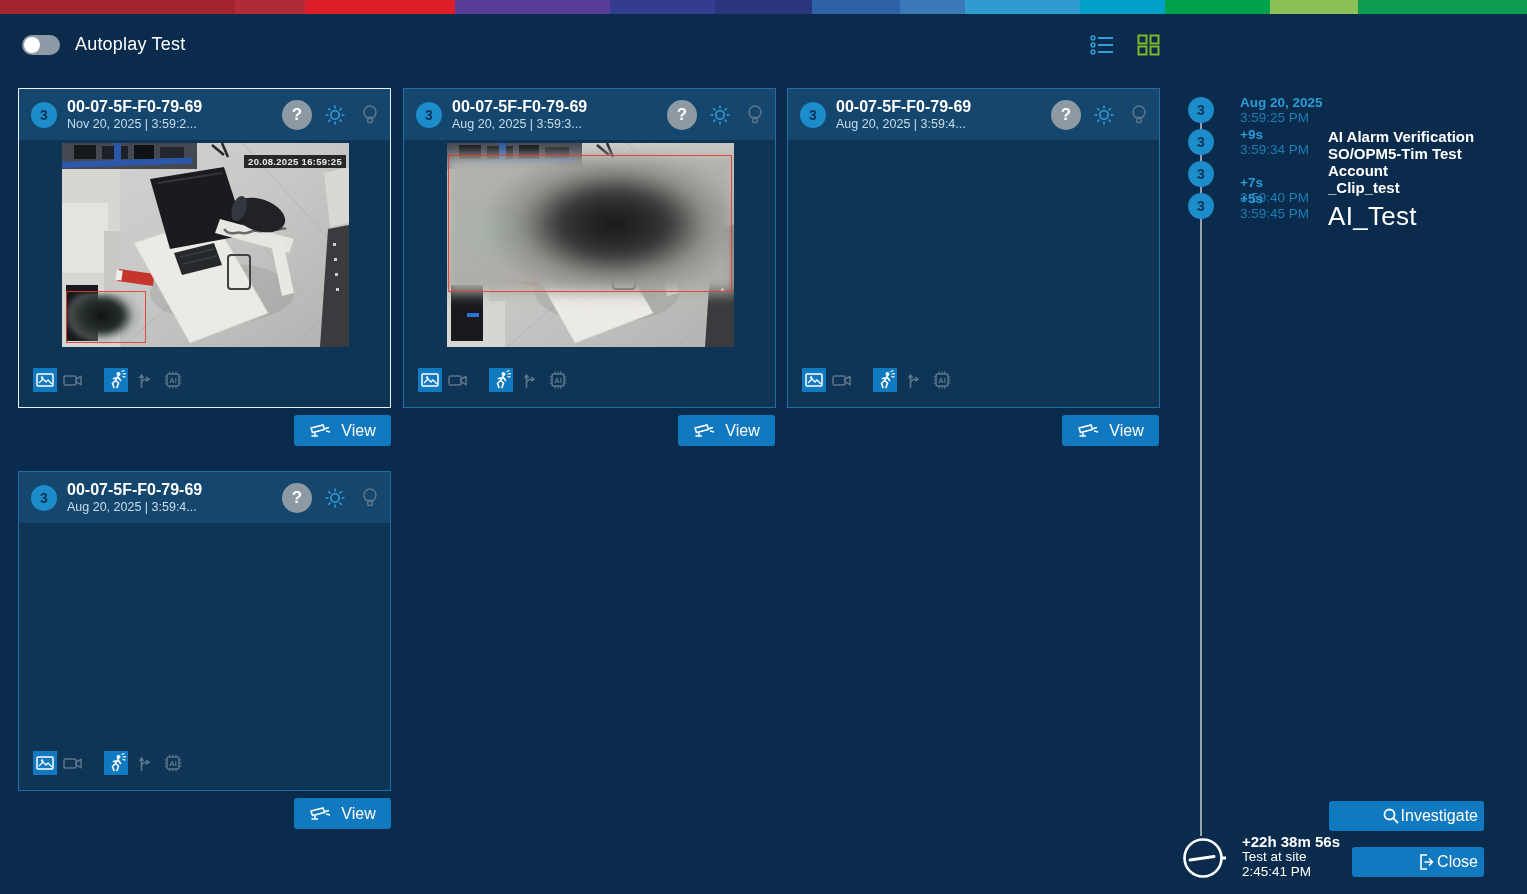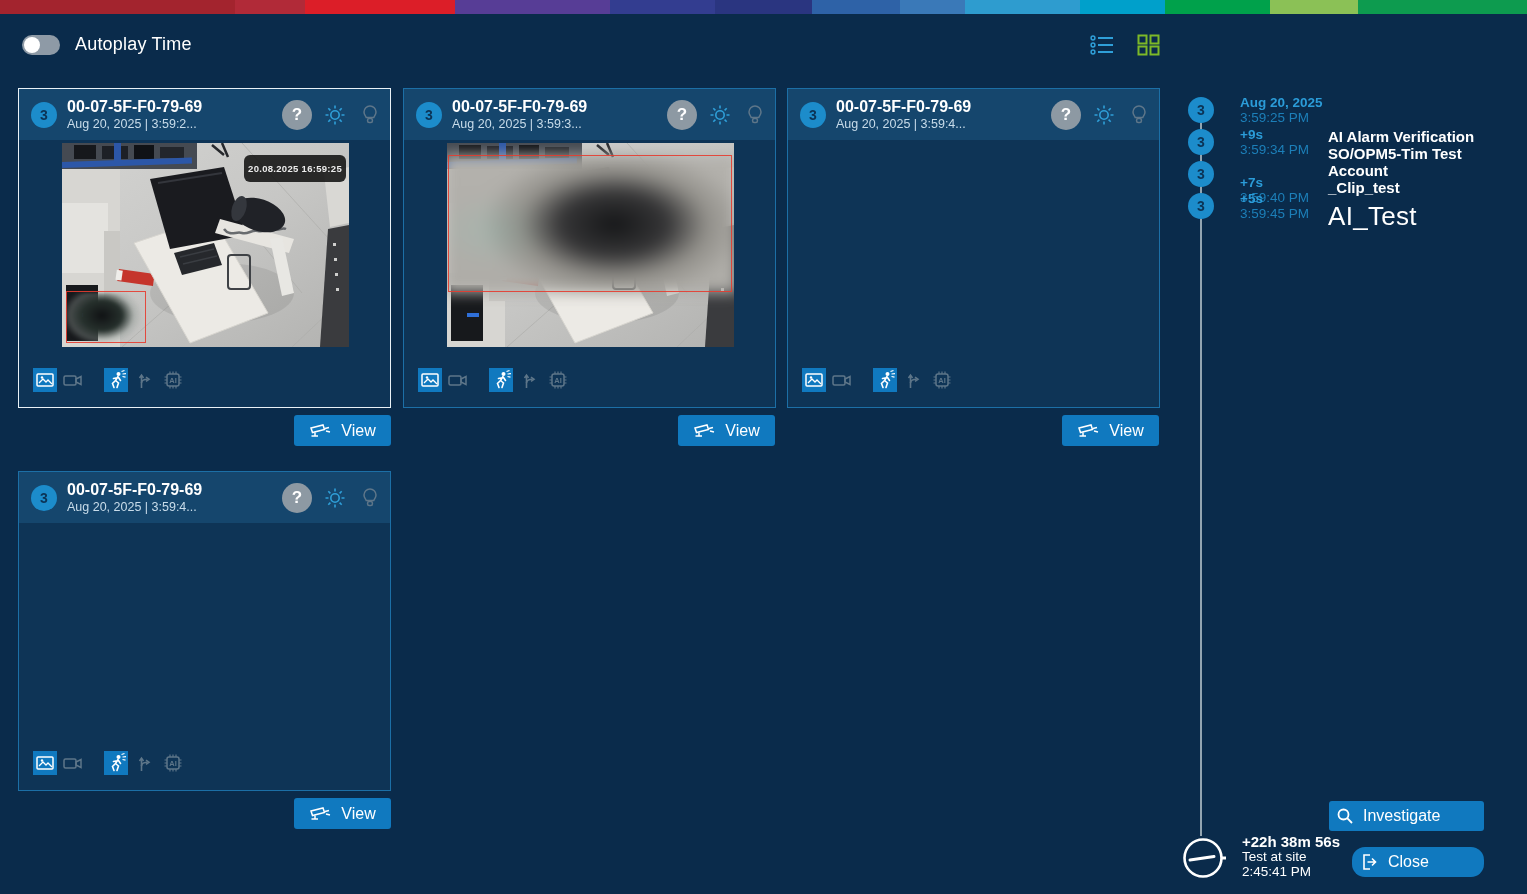--- a/index.html
+++ b/index.html
@@ -32,21 +32,21 @@
   .ttl .t{font-size:16px;font-weight:bold;}
   .ttl .s{font-size:12.5px;color:#C8DCEA;}
   .head-icons{position:absolute;right:8px;top:0;height:51px;display:flex;align-items:center;gap:11px;}
   .qmark{width:30px;height:30px;border-radius:50%;background:#8D99A3;color:#fff;font-size:17px;font-weight:bold;
          display:flex;align-items:center;justify-content:center;}
   .hicon{width:24px;height:24px;display:flex;align-items:center;justify-content:center;}
 
   .cam{position:absolute;left:43px;top:54px;width:287px;height:204px;overflow:hidden;background:#bcbcba;}
   .cam .scene{position:absolute;left:0;top:0;width:287px;height:204px;}
   .stamp{position:absolute;right:3px;top:12px;background:rgba(5,5,5,.82);color:#ececec;
-         font-size:9.5px;font-weight:bold;letter-spacing:.3px;padding:8px 4px;white-space:nowrap;border-radius:6px;}
+         font-size:9.5px;font-weight:bold;letter-spacing:.3px;padding:1px 4px;white-space:nowrap;}
   .stamp:empty{display:none;}
   .slab{position:absolute;filter:blur(7px);}
   .redbox{position:absolute;border:1px solid rgba(230,60,48,.9);}
   .blob{position:absolute;filter:blur(1.5px);}
   .ov-svg{position:absolute;left:0;top:0;width:287px;height:204px;}
 
   .tools{position:absolute;left:14px;top:279px;display:flex;align-items:center;}
   .tool{width:24px;height:24px;display:flex;align-items:center;justify-content:center;color:var(--icon-gray,#5E7689);}
   .tool.sel{background:var(--accent,#1079BF);color:#fff;}
   .tool+.tool{margin-left:4px;}
@@ -66,23 +66,23 @@
 
   .info{position:absolute;left:1328px;top:128px;width:175px;line-height:17px;font-size:15px;}
   .info .i1,.info .i2,.info .i3{font-weight:600;}
   .info .i4{font-size:26px;font-weight:300;line-height:30px;margin-top:5px;letter-spacing:.3px;}
 
   
   .clock{position:absolute;left:1181px;top:835px;width:46px;height:46px;}
   .site-text{position:absolute;left:1242px;top:834px;line-height:14.5px;font-size:13.5px;}
   .site-text .e{font-weight:bold;font-size:15px;line-height:16px;}
   .act-btn{position:absolute;height:30px;background:var(--accent,#1079BF);border:none;border-radius:3px;color:#fff;
-           font-size:16px;font-family:inherit;display:flex;align-items:center;justify-content:flex-start;gap:8px;}
+           font-size:16px;font-family:inherit;display:flex;align-items:center;justify-content:flex-end;}
   .investigate{left:1329px;top:801px;width:155px;}
-  .close{left:1352px;top:847px;width:132px;border-radius:13px;}
+  .close{left:1352px;top:847px;width:132px;}
 </style>
 </head>
 <body>
 
 <svg width="0" height="0" style="position:absolute" aria-hidden="true">
   <defs>
     <linearGradient id="floorG" x1="0" y1="0" x2="1" y2="1">
       <stop offset="0" stop-color="#d4d4d2"></stop>
         <stop offset=".5" stop-color="#c7c7c5"></stop>
         <stop offset="1" stop-color="#b2b2b0"></stop>
@@ -194,41 +194,41 @@
   </defs>
 </svg>
 
 <div class="stage" data-interactable="false">
 
   <div class="brand-bar" data-interactable="false" style="background: linear-gradient(90deg, rgb(163, 36, 46) 0px, rgb(163, 36, 46) 235px, rgb(177, 42, 56) 235px, rgb(177, 42, 56) 305px, rgb(220, 30, 40) 305px, rgb(220, 30, 40) 455px, rgb(87, 61, 150) 455px, rgb(87, 61, 150) 610px, rgb(51, 61, 144) 610px, rgb(51, 61, 144) 715px, rgb(42, 53, 128) 715px, rgb(42, 53, 128) 812px, rgb(46, 98, 167) 812px, rgb(46, 98, 167) 900px, rgb(58, 121, 184) 900px, rgb(58, 121, 184) 965px, rgb(46, 156, 207) 965px, rgb(46, 156, 207) 1080px, rgb(0, 160, 203) 1080px, rgb(0, 160, 203) 1165px, rgb(0, 161, 75) 1165px, rgb(0, 161, 75) 1270px, rgb(139, 193, 86) 1270px, rgb(139, 193, 86) 1358px, rgb(13, 155, 79) 1358px, rgb(13, 155, 79) 1527px);"></div>
 
   <div class="toggle" data-interactable="true">
     <span class="knob" data-interactable="false"></span>
   </div>
-  <div class="autoplay-label" data-interactable="false">Autoplay Time</div>
+  <div class="autoplay-label" data-interactable="false">Autoplay Test</div>
 
   <div class="view-switch" data-interactable="false">
     <span class="vs-icon" style="color:var(--icon-blue,#2F9FD8)" data-interactable="true">
       <svg width="24" height="22" data-interactable="false">
           <use href="#ic-list"></use>
         </svg>
     </span>
     <span class="vs-icon" style="color:var(--green,#7DB928)" data-interactable="true">
       <svg width="23" height="22" data-interactable="false">
           <use href="#ic-grid"></use>
         </svg>
     </span>
   </div>
 
   <section class="card selected" style="left:18px;top:88px" data-interactable="true">
     <div class="card-head" data-interactable="false">
       <span class="badge" data-interactable="false">3</span>
       <div class="ttl" data-interactable="false">
         <div class="t" data-interactable="false">00-07-5F-F0-79-69</div>
-        <div class="s" data-interactable="false">Aug 20, 2025 | 3:59:2...</div>
+        <div class="s" data-interactable="false">Nov 20, 2025 | 3:59:2...</div>
       </div>
       <div class="head-icons" data-interactable="false">
         <span class="qmark" data-interactable="true">?</span>
         <span class="hicon" style="color:var(--icon-blue,#2F9FD8)" data-interactable="true">
             <svg width="24" height="24" data-interactable="false">
               <use href="#ic-sun"></use>
             </svg>
           </span>
         <span class="hicon" style="color:var(--icon-gray,#5E7689)" data-interactable="true">
             <svg width="24" height="24" data-interactable="false">

